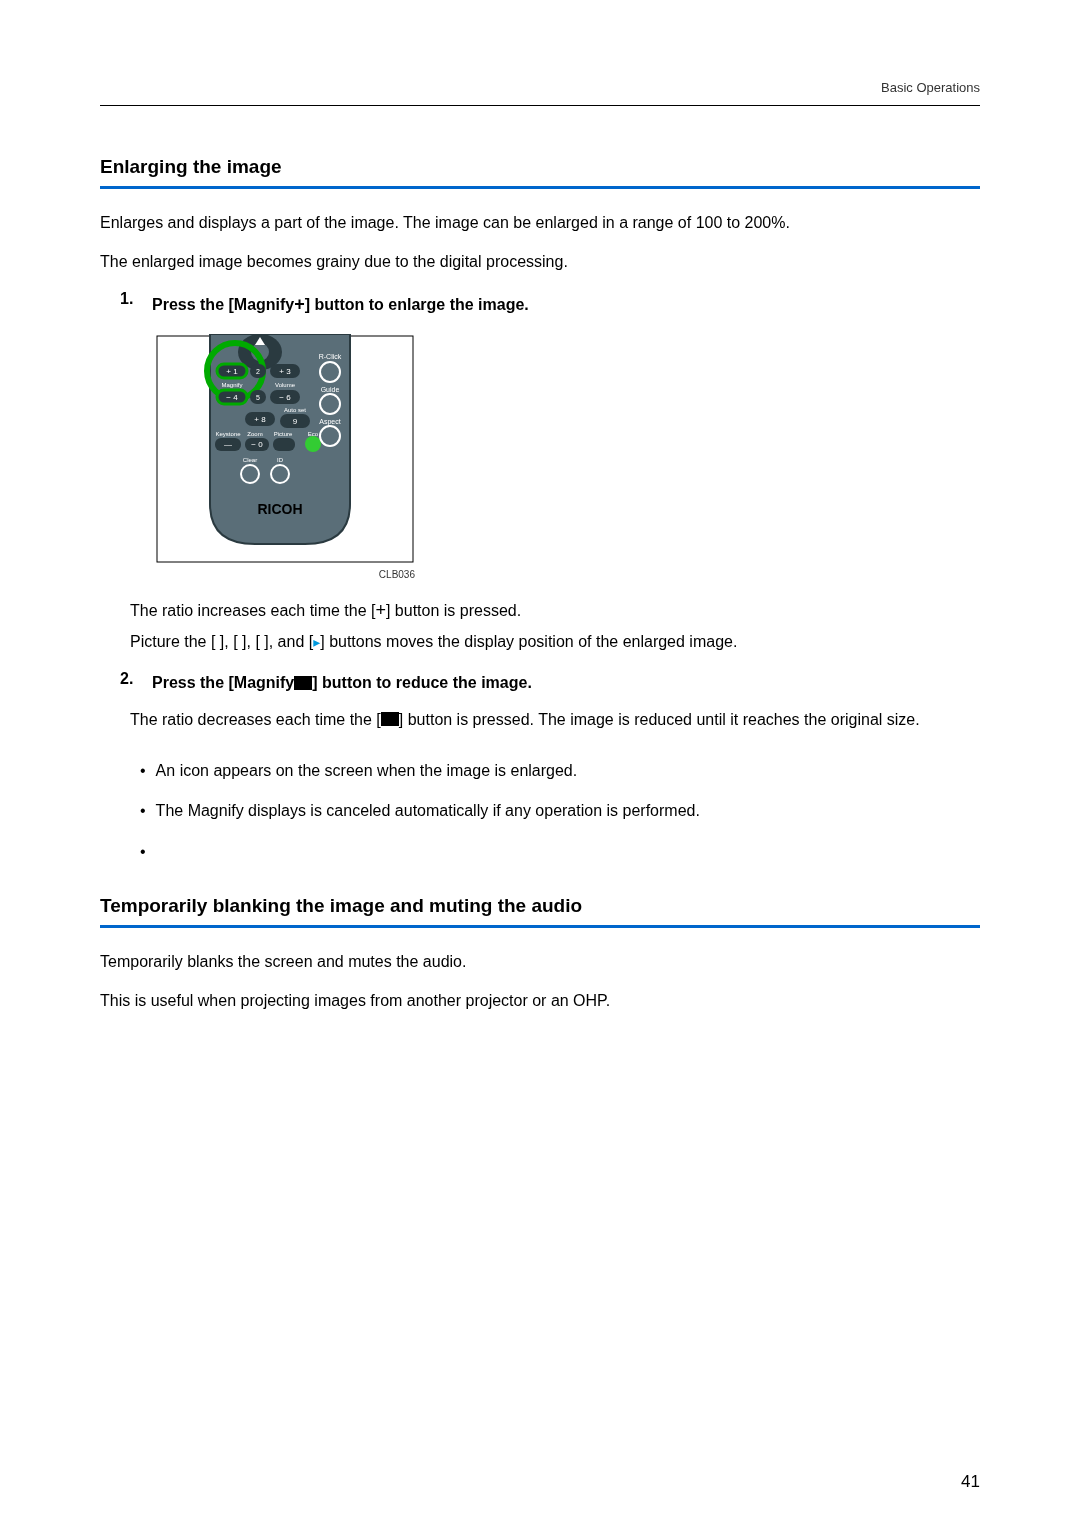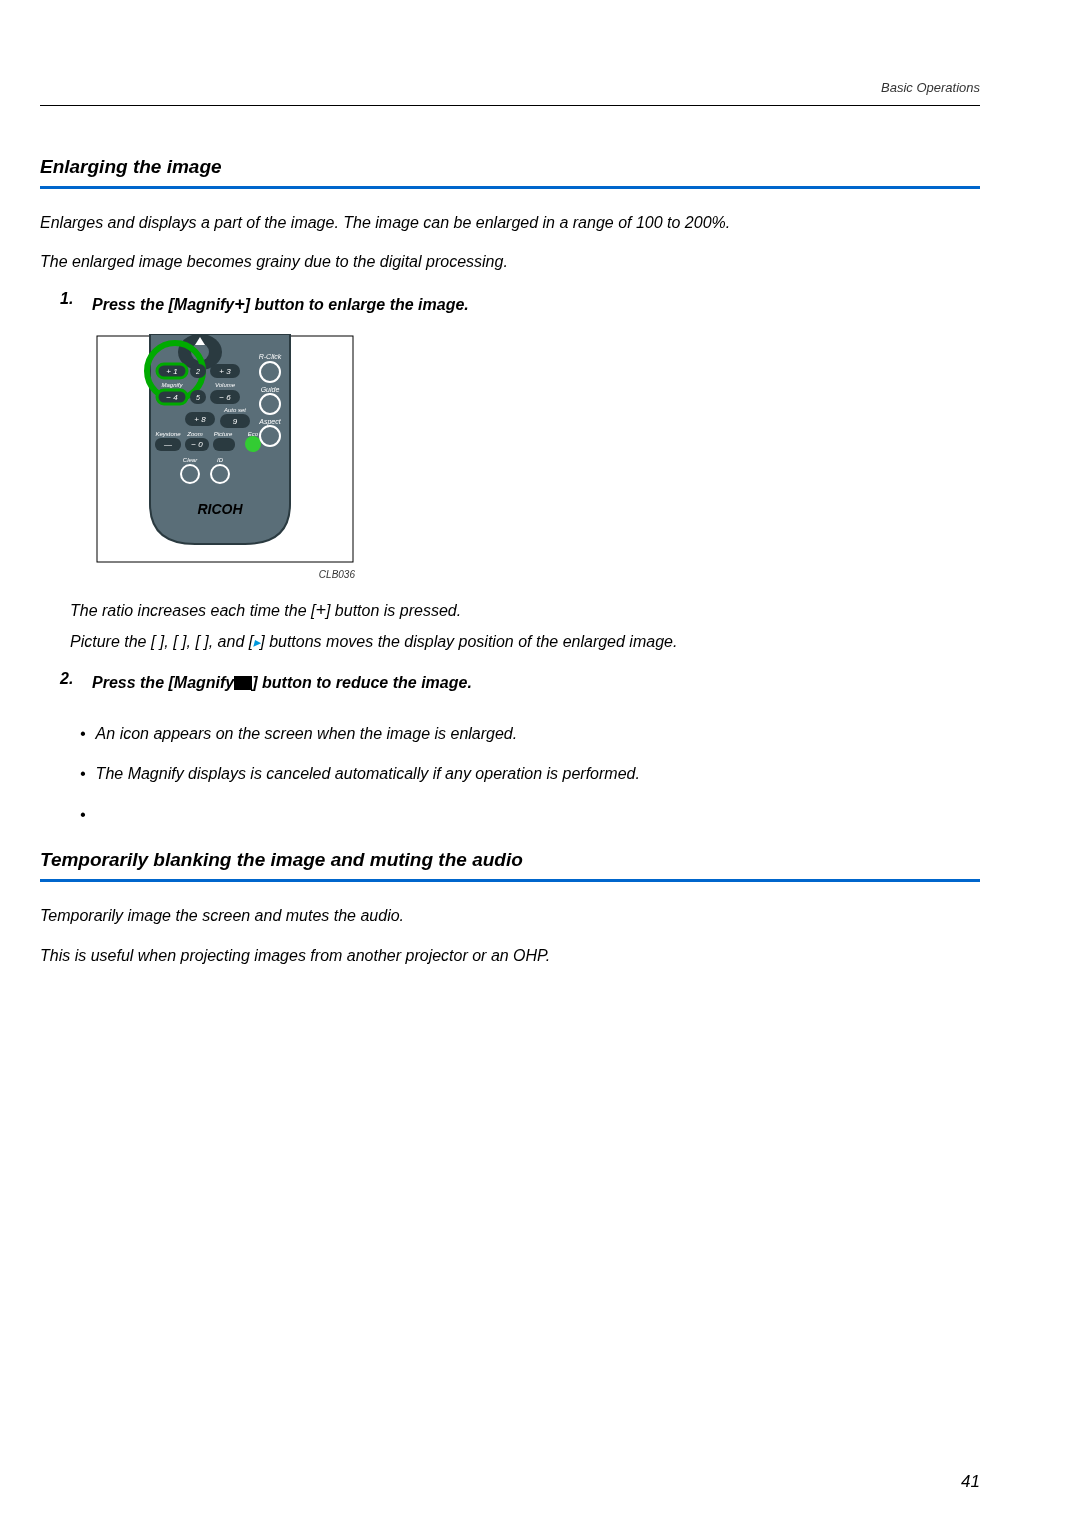--- a/index.html
+++ b/index.html
@@ -9,41 +9,40 @@
     }
     body {
       font-family: Arial, Helvetica, sans-serif;
       background: #fff;
       width: 1080px;
       height: 1532px;
       position: relative;
       color: #000;
     }
     .page {
-      padding: 80px 100px 40px 40px;
+      padding: 80px 100px 40px 100px;
       position: relative;
       height: 100%;
-      font-style: italic;
     }
     .header {
       text-align: right;
       font-size: 13px;
       color: #333;
       padding-bottom: 10px;
       border-bottom: 1px solid #000;
       margin-bottom: 50px;
     }
     .section-heading {
       font-size: 19px;
       font-weight: bold;
       color: #000;
       padding-bottom: 8px;
       border-bottom: 3px solid #0066cc;
       margin-bottom: 20px;
-      margin-top: 22px;
+      margin-top: 30px;
     }
     .body-text {
       font-size: 16px;
       line-height: 1.7;
       margin-bottom: 12px;
       color: #000;
     }
     .step-list {
       margin-left: 20px;
       margin-top: 15px;
@@ -238,33 +237,36 @@
     <div class="step">
       <div class="step-num">2.</div>
       <div class="step-content">
         <div class="step-title">
           <span>Press the [Magnify</span><span class="black-box"></span><span>] button to reduce the image.</span>
         </div>
       </div>
     </div>
   </div>
 
+  <p class="step-desc">
+    <span>The ratio decreases each time the [</span><span class="black-box"></span><span>] button is pressed. The image is reduced until it reaches the original size.</span>
+  </p>
 
   <div class="bullet-list">
     <div class="bullet-item">
       <span class="bullet-marker">•</span>
       <span>An icon appears on the screen when the image is enlarged.</span>
     </div>
     <div class="bullet-item">
       <span class="bullet-marker">•</span>
       <span>The Magnify displays is canceled automatically if any operation is performed.</span>
     </div>
     <div class="bullet-item">
       <span class="bullet-marker">•</span>
     </div>
   </div>
 
   <h2 class="section-heading">Temporarily blanking the image and muting the audio</h2>
-  <p class="body-text">Temporarily image the screen and mutes the audio.</p>
+  <p class="body-text">Temporarily blanks the screen and mutes the audio.</p>
   <p class="body-text">This is useful when projecting images from another projector or an OHP.</p>
 
   <div class="page-number">41</div>
 </div>
 
 </body></html>

